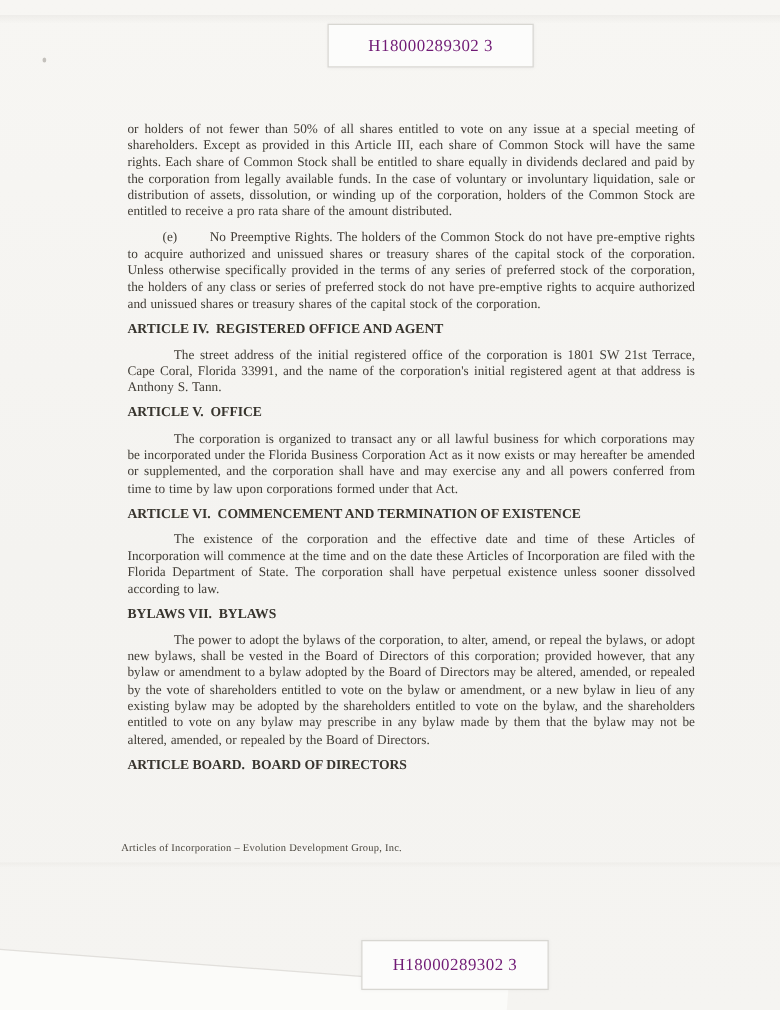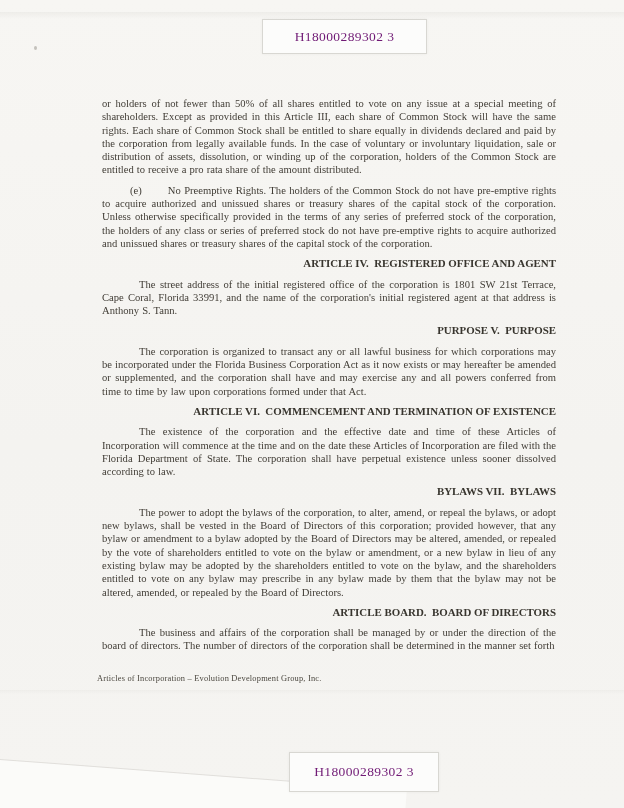--- a/index.html
+++ b/index.html
@@ -55,21 +55,21 @@
   .para {
     margin: 0 0 7px 0;
     text-align: justify;
     text-indent: 37px;
     word-spacing: 0.4px;
   }
   .para.no-indent { text-indent: 0; }
   .para.list-indent { text-indent: 28px; }
   .heading {
     margin: 7px 0 7px 0;
-    text-align: right;
+    text-align: left;
     font-weight: bold;
     font-size: 10.9px; line-height: 13.3px;
     white-space: pre-wrap;
     color: #38352e;
   }
   .tab { display: inline-block; width: 26px; }
   .underline { text-underline-offset: 1px; }
   .doc-footer {
     position: absolute; left: 97px; top: 674px;
     font-size: 8.4px; letter-spacing: 0.2px; color: #4b473f;
@@ -91,35 +91,34 @@
   <div class="doc-body">
 
     <p class="para no-indent">or holders of not fewer than 50% of all shares entitled to vote on any issue at a special meeting of shareholders.  Except as provided in this Article III, each share of Common Stock will have the same rights.  Each share of Common Stock shall be entitled to share equally in dividends declared and paid by the corporation from legally available funds. In the case of voluntary or involuntary liquidation, sale or distribution of assets, dissolution, or winding up of the corporation, holders of the Common Stock are entitled to receive a pro rata share of the amount distributed.</p>
 
     <p class="para list-indent"><span>(e)</span><span class="tab"></span><span class="underline">No Preemptive Rights</span><span>.  The holders of the Common Stock do not have pre-emptive rights to acquire authorized and unissued shares or treasury shares of the capital stock of the corporation. Unless otherwise specifically provided in the terms of any series of preferred stock of the corporation, the holders of any class or series of preferred stock do not have pre-emptive rights to acquire authorized and unissued shares or treasury shares of the capital stock of the corporation.</span></p>
 
     <h2 class="heading">ARTICLE IV.  REGISTERED OFFICE AND AGENT</h2>
 
     <p class="para">The street address of the initial registered office of the corporation is 1801 SW 21st Terrace, Cape Coral, Florida 33991, and the name of the corporation's initial registered agent at that address is Anthony S. Tann.</p>
 
-    <h2 class="heading">PURPOSE V.  PURPOSE</h2>
+    <h2 class="heading">ARTICLE V.  OFFICE</h2>
 
     <p class="para">The corporation is organized to transact any or all lawful business for which corporations may be incorporated under the Florida Business Corporation Act as it now exists or may hereafter be amended or supplemented, and the corporation shall have and may exercise any and all powers conferred from time to time by law upon corporations formed under that Act.</p>
 
     <h2 class="heading">ARTICLE VI.  COMMENCEMENT AND TERMINATION OF EXISTENCE</h2>
 
     <p class="para">The existence of the corporation and the effective date and time of these Articles of Incorporation will commence at the time and on the date these Articles of Incorporation are filed with the Florida Department of State.  The corporation shall have perpetual existence unless sooner dissolved according to law.</p>
 
     <h2 class="heading">BYLAWS VII.  BYLAWS</h2>
 
     <p class="para">The power to adopt the bylaws of the corporation, to alter, amend, or repeal the bylaws, or adopt new bylaws, shall be vested in the Board of Directors of this corporation; provided however, that any bylaw or amendment to a bylaw adopted by the Board of Directors may be altered, amended, or repealed by the vote of shareholders entitled to vote on the bylaw or amendment, or a new bylaw in lieu of any existing bylaw may be adopted by the shareholders entitled to vote on the bylaw, and the shareholders entitled to vote on any bylaw may prescribe in any bylaw made by them that the bylaw may not be altered, amended, or repealed by the Board of Directors.</p>
 
     <h2 class="heading">ARTICLE BOARD.  BOARD OF DIRECTORS</h2>
 
-    <p class="para">The business and affairs of the corporation shall be managed by or under the direction of the board of directors.  The number of directors of the corporation shall be determined in the manner set forth</p>
 
   </div>
 
   <div class="doc-footer">Articles of Incorporation – Evolution Development Group, Inc.</div>
 
   <div class="stamp stamp-bottom">H18000289302 3</div>
 
 </div>
 
 </body></html>

